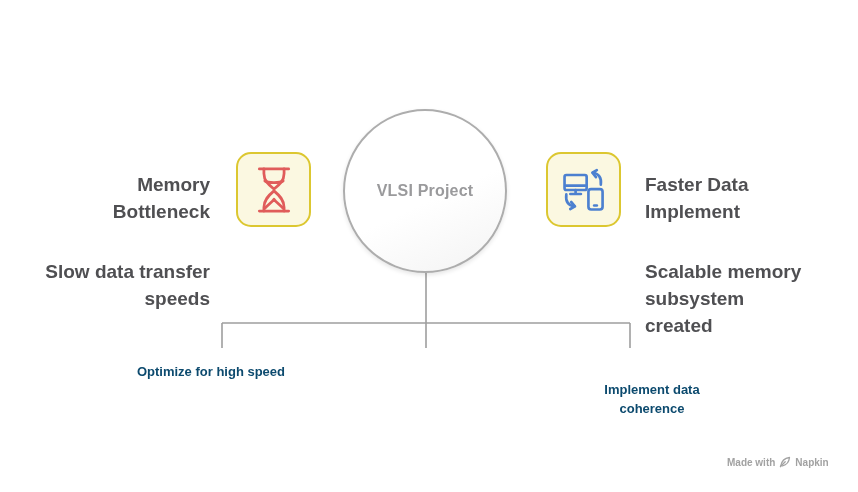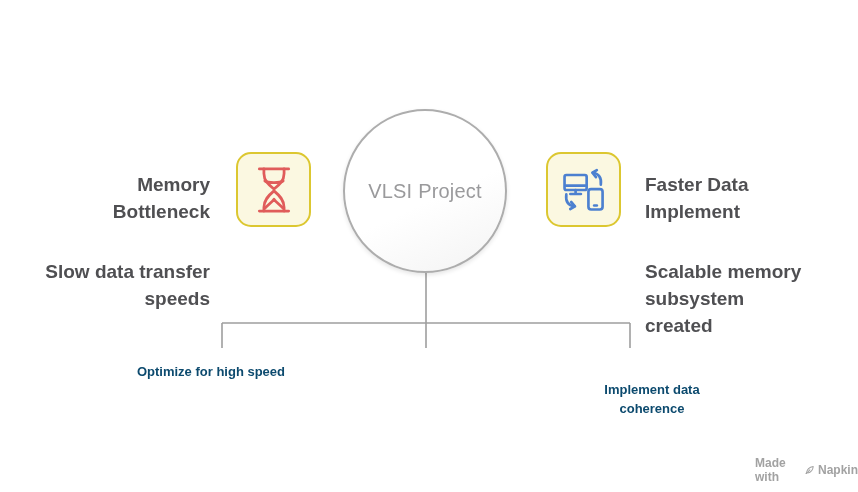--- a/index.html
+++ b/index.html
@@ -9,21 +9,21 @@
   }
   .connectors{position:absolute;left:0;top:0;pointer-events:none;}
 
   .center-node{
     position:absolute;left:343px;top:109px;width:164px;height:164px;border-radius:50%;
     background:linear-gradient(155deg,#ffffff 55%,#f3f3f3 100%);
     border:2px solid #adadad;box-sizing:border-box;
     box-shadow:0 2px 4px rgba(0,0,0,0.10);
     display:flex;align-items:center;justify-content:center;
   }
-  .center-node .label{font-size:20px;font-weight:normal;color:#9a9a9c;letter-spacing:.2px;}
+  .center-node .label{font-size:16px;font-weight:bold;color:#9a9a9c;letter-spacing:.2px;}
 
   .icon-box{
     position:absolute;width:75px;height:75px;border-radius:15px;box-sizing:border-box;
     background:#fbf8e1;border:2.5px solid #dcc730;
     display:flex;align-items:center;justify-content:center;
   }
   .icon-box.left-box{left:236px;top:152px;}
   .icon-box.right-box{left:546px;top:152px;}
 
   .text-block{position:absolute;white-space:pre-line;}
@@ -36,22 +36,22 @@
 
   .branch-label{
     position:absolute;font-size:13px;font-weight:bold;color:#0c4a6e;
     line-height:19px;text-align:center;white-space:pre-line;
   }
   .branch-1{left:101px;top:362px;width:220px;}
   .branch-2{left:347px;top:360px;width:200px;}
   .branch-3{left:552px;top:380px;width:200px;}
 
   .watermark{
-    position:absolute;left:755px;top:456px;display:flex;align-items:center;gap:4px;
-    font-size:12px;color:#a2a2a2;font-weight:bold;
+    position:absolute;left:727px;top:456px;display:flex;align-items:center;gap:4px;
+    font-size:10px;color:#a2a2a2;font-weight:bold;
   }
   .watermark svg{display:block;}
 </style>
 </head>
 <body>
 
 <div class="canvas">
 
   <svg class="connectors" width="858" height="492" viewBox="0 0 858 492">
     <g stroke="#9e9e9e" stroke-width="1.6" fill="none">

